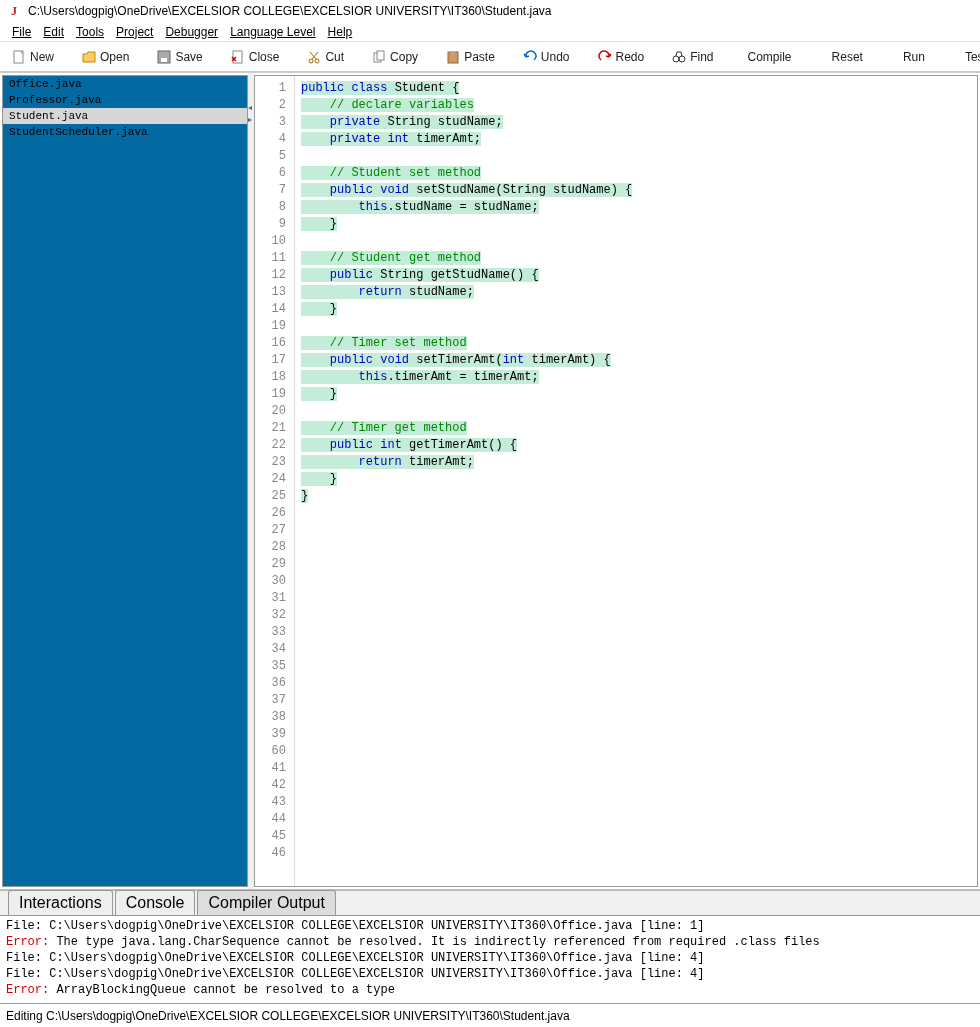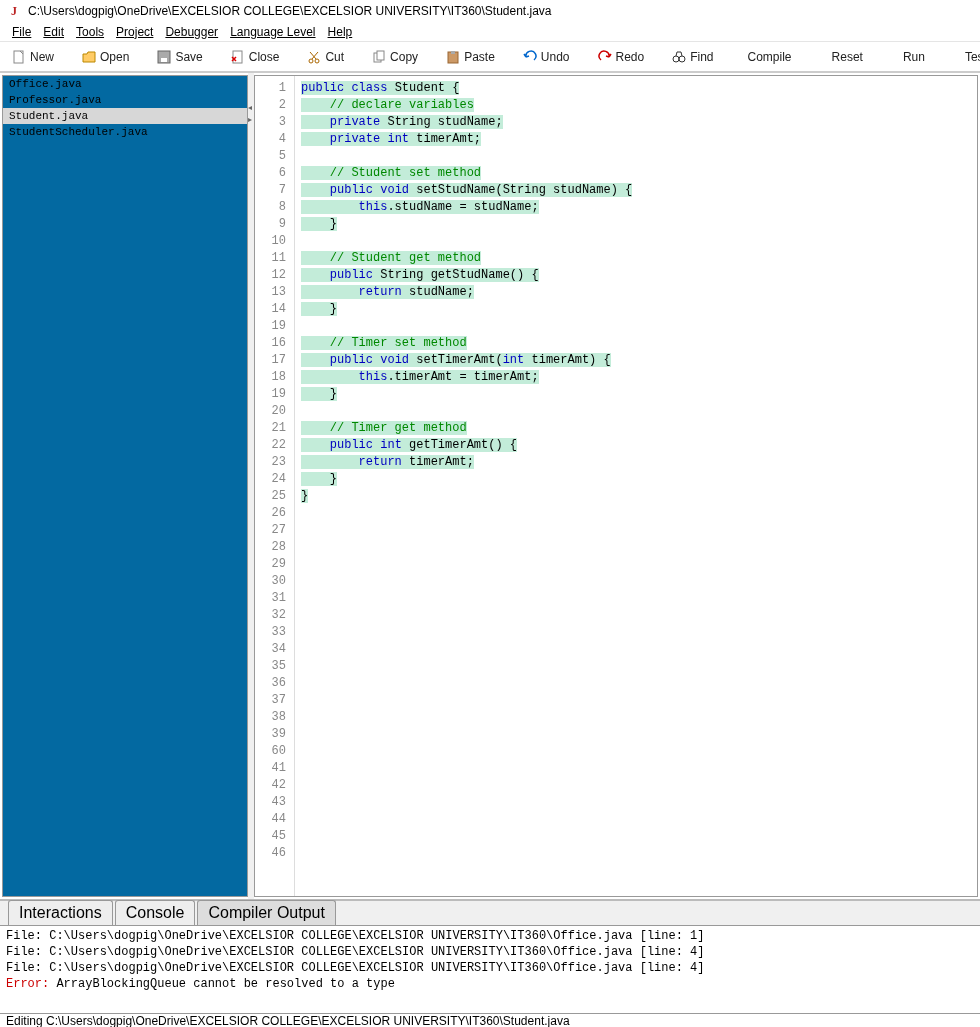--- a/index.html
+++ b/index.html
@@ -29,21 +29,21 @@
 .code { flex: 1; padding: 4px 6px; font-family: "Courier New", monospace; font-size: 12px; line-height: 17px; white-space: pre; overflow: hidden; }
 .code .ln { height: 17px; }
 .hl { background: #c3ecd9; }
 .kw { color: #0000c0; }
 .cm { color: #008800; }
 .bottom-tabs { display: flex; align-items: flex-end; background: #f0f0f0; border-top: 2px solid #bbb; height: 26px; padding-left: 8px; }
 .bottom-tabs .tab { border: 1px solid #999; border-bottom: none; padding: 3px 10px; margin-right: 2px; background: #eee; font-size: 16px; cursor: default; border-radius: 3px 3px 0 0; }
 .bottom-tabs .tab.active { background: #ddd; }
 .console { height: 88px; overflow: hidden; border-top: 1px solid #999; font-family: "Courier New", monospace; font-size: 12px; padding: 2px 6px; background: #fff; line-height: 16px; }
 .console .err-lbl { color: #c00; }
-.statusbar { height: 14px; border-top: 1px solid #999; padding: 2px 6px; font-size: 12px; background: #fff; display: flex; align-items: center; }
+.statusbar { height: 24px; border-top: 1px solid #999; padding: 2px 6px; font-size: 12px; background: #fff; display: flex; align-items: center; }
 svg { display: block; }
 </style>
 </head>
 <body>
 
 <div class="title-bar">
   <span class="logo">J</span>
   <span class="title">C:\Users\dogpig\OneDrive\EXCELSIOR COLLEGE\EXCELSIOR UNIVERSITY\IT360\Student.java</span>
 </div>
 
@@ -236,20 +236,21 @@
 </div>
 
 <div class="bottom-tabs" id="btabs">
     <div class="tab">Interactions</div>
     <div class="tab">Console</div>
     <div class="tab active">Compiler Output</div>
   </div>
 
 <div class="console" id="console">
     <div><span>File:</span><span> C:\Users\dogpig\OneDrive\EXCELSIOR COLLEGE\EXCELSIOR UNIVERSITY\IT360\Office.java  [line: 1]</span></div>
+    <div><span class="err-lbl">Error:</span><span> The type java.lang.CharSequence cannot be resolved. It is indirectly referenced from required .class files</span></div>
     <div><span>File:</span><span> C:\Users\dogpig\OneDrive\EXCELSIOR COLLEGE\EXCELSIOR UNIVERSITY\IT360\Office.java  [line: 4]</span></div>
     <div><span>File:</span><span> C:\Users\dogpig\OneDrive\EXCELSIOR COLLEGE\EXCELSIOR UNIVERSITY\IT360\Office.java  [line: 4]</span></div>
     <div><span class="err-lbl">Error:</span><span> ArrayBlockingQueue cannot be resolved to a type</span></div>
   </div>
 
 <div class="statusbar">
   <span>Editing C:\Users\dogpig\OneDrive\EXCELSIOR COLLEGE\EXCELSIOR UNIVERSITY\IT360\Student.java</span>
 </div>
 
 </body></html>

